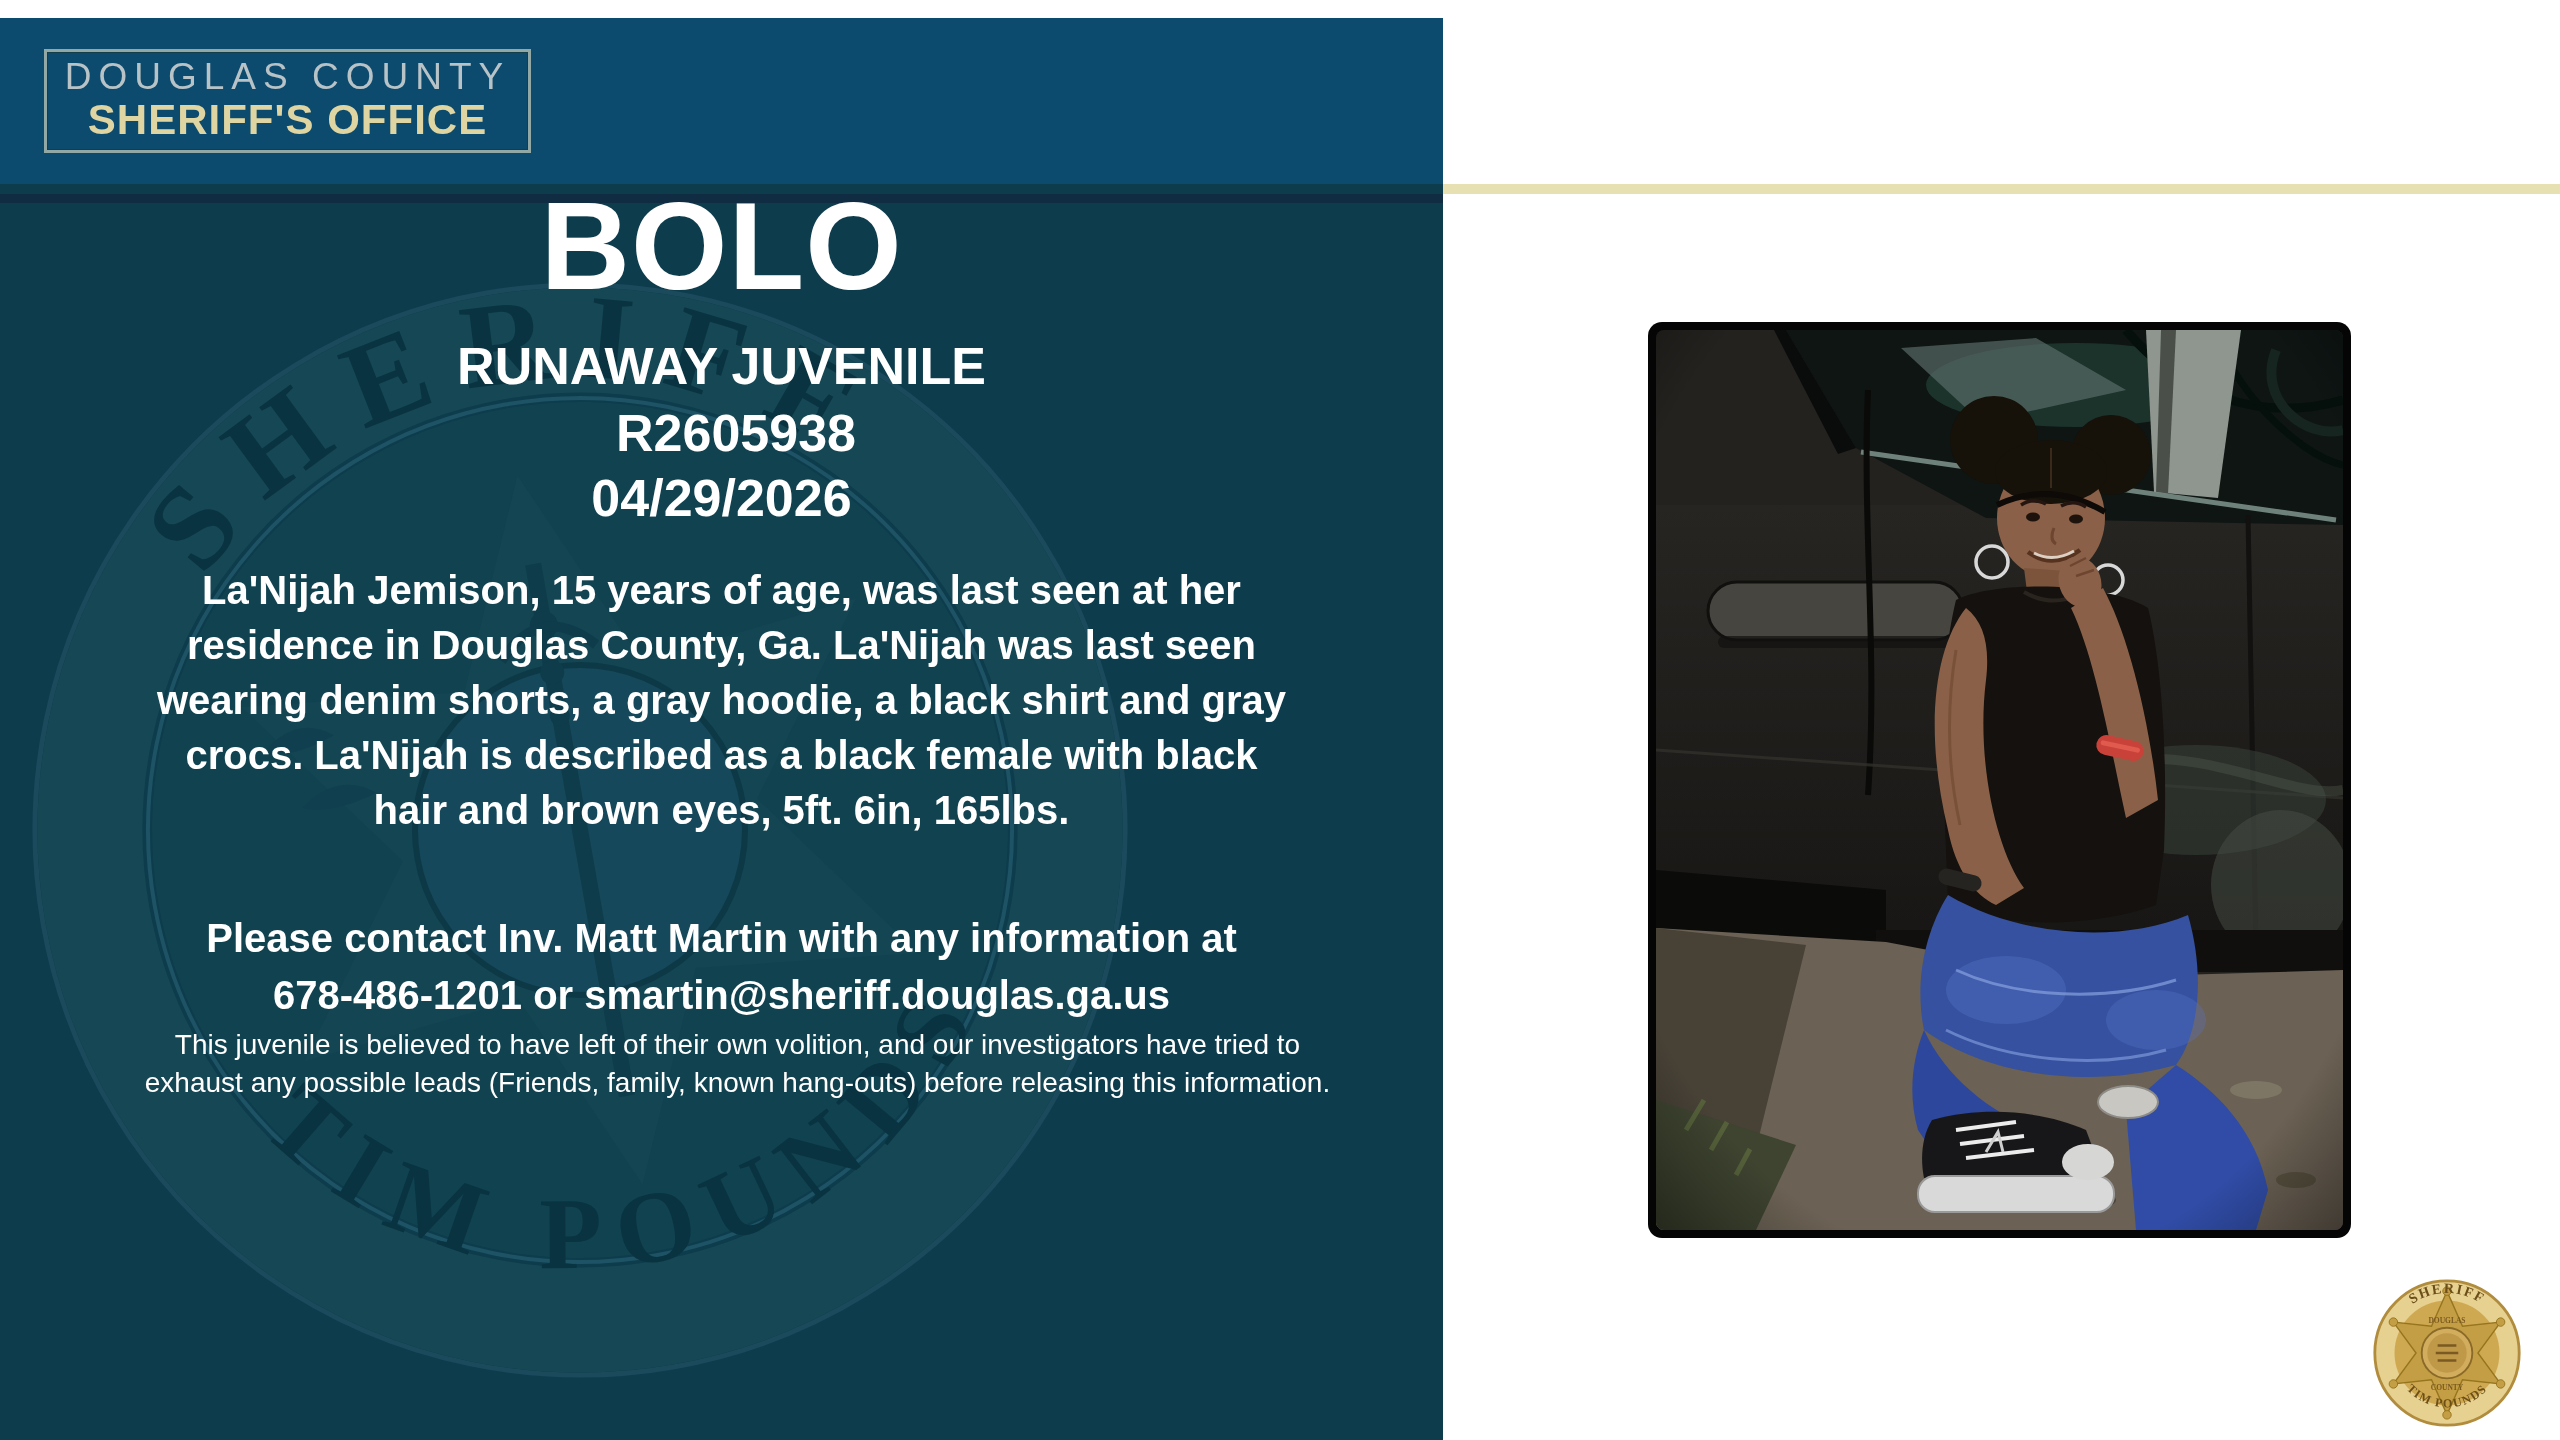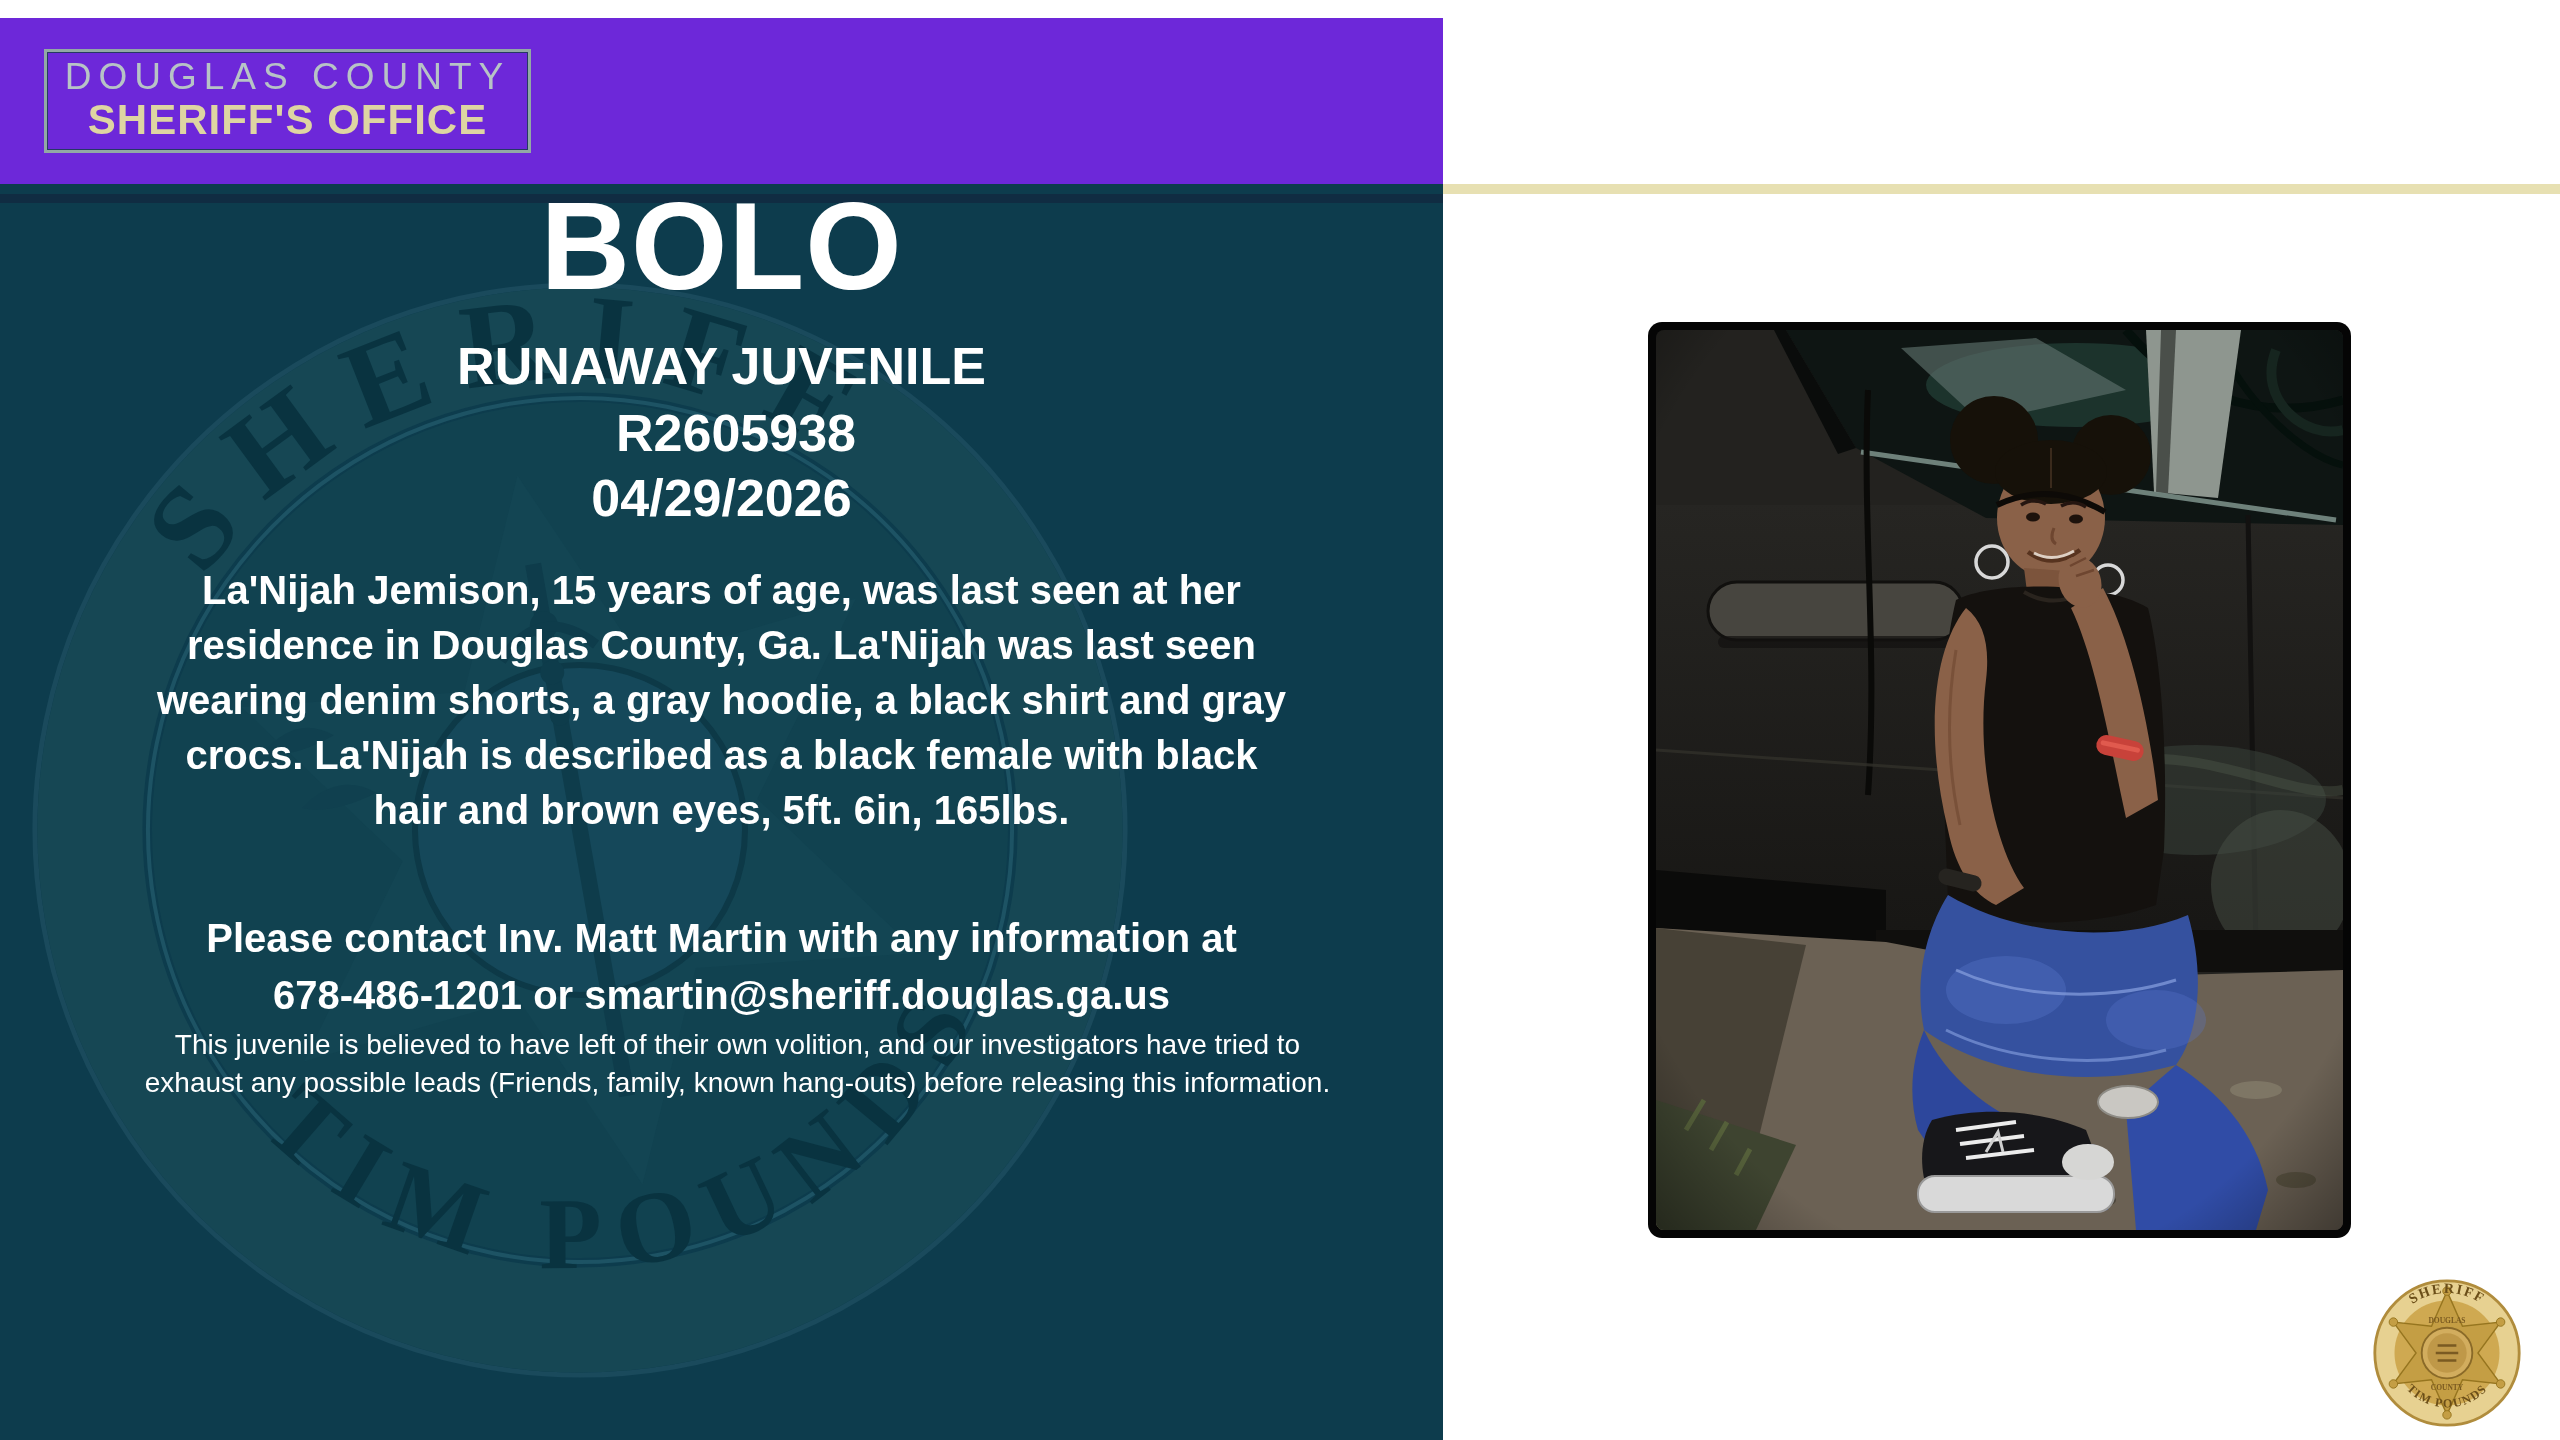--- a/index.html
+++ b/index.html
@@ -2,21 +2,21 @@
 <html><head>
 <meta charset="utf-8">
 <style>
   html,body{margin:0;padding:0;background:#ffffff;}
   #page{position:relative;width:2560px;height:1440px;background:#ffffff;overflow:hidden;
         font-family:"Liberation Sans",sans-serif;}
 
   
   .left-panel{position:absolute;left:0;top:18px;width:1443px;height:1422px;
               background:#0d3c4d;overflow:hidden;}
-  .panel-header{position:absolute;left:0;top:0;width:100%;height:166px;background:#6d28d9;}
+  .panel-header{position:absolute;left:0;top:0;width:100%;height:166px;background:#0c4a6e;}
 
   .logo-box{position:absolute;left:44px;top:31px;width:487px;height:104px;
             border:3px solid #92a8a5;box-sizing:border-box;
             display:flex;flex-direction:column;align-items:center;justify-content:center;
             box-shadow:inset 0 0 0 1px rgba(20,60,70,.8);}
   .logo-line1{font-size:37px;font-weight:400;letter-spacing:7px;color:#b7c3c6;line-height:1.05;white-space:nowrap;}
   .logo-line2{font-size:42px;font-weight:700;letter-spacing:1px;color:#ded5a2;line-height:1.1;white-space:nowrap;}
 
   .sheriff-name{position:absolute;left:604px;top:33px;font-size:52px;font-weight:700;color:#ffffff;white-space:nowrap;}
 

